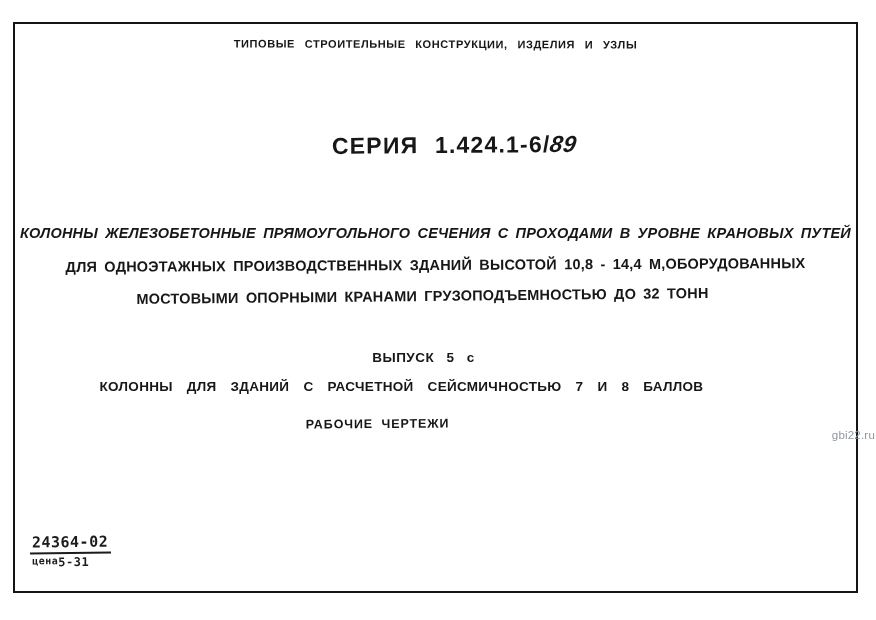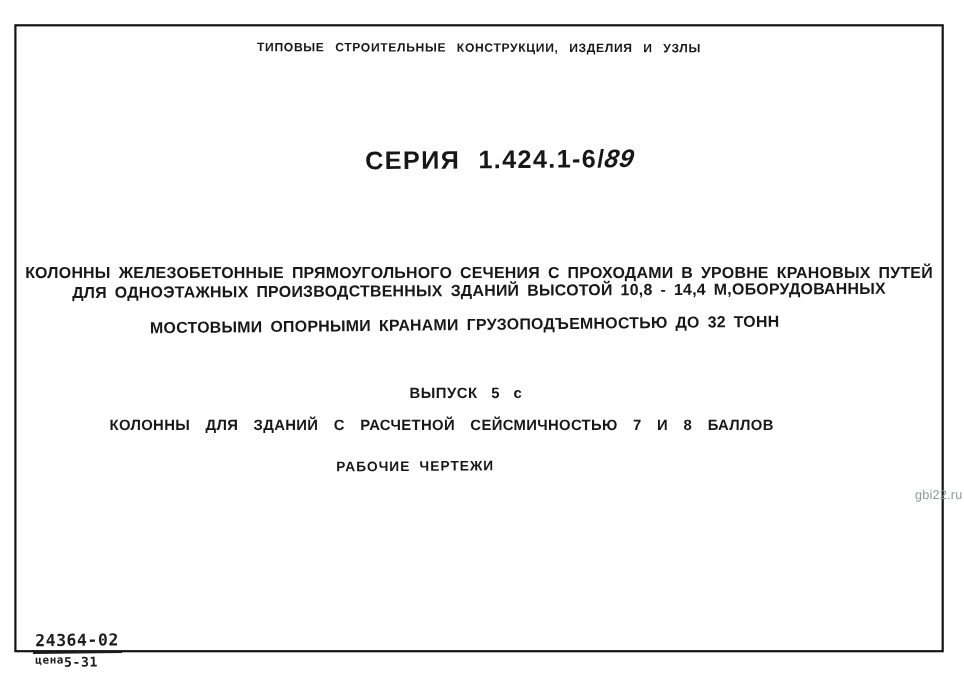--- a/index.html
+++ b/index.html
@@ -48,21 +48,21 @@
     display: inline-block;
     font-style: italic;
     transform: skewX(-10deg);
     letter-spacing: 0.5px;
   }
   .desc-line {
     font-size: 14.5px;
     letter-spacing: 0.2px;
     word-spacing: 3px;
   }
-  .desc-1 { top: 217px; }
+  .desc-1 { top: 201px; font-style: italic; }
   .desc-2 { top: 233px; transform: rotate(-0.3deg); }
   .desc-3 { top: 264px; margin-right: 26px; transform: rotate(-0.6deg); }
   .issue-line {
     top: 326px;
     font-size: 13.5px;
     letter-spacing: 0.5px;
     word-spacing: 8px;
     margin-right: 60px;
     padding-left: 36px;
   }
@@ -81,21 +81,20 @@
     margin-right: 116px;
     transform: rotate(-0.4deg);
   }
   .stamp {
     position: absolute;
     left: 15px; top: 508px;
     transform: rotate(-0.6deg);
     font-family: "DejaVu Sans Mono", monospace;
     font-weight: 700;
     color: #1c1c1c;
-    margin-top: 40px;
   }
   .stamp-number {
     font-size: 15px;
     letter-spacing: 0.5px;
     padding: 0 3px 1px 2px;
     border-bottom: 2px solid #1c1c1c;
     display: inline-block;
   }
   .stamp-price {
     display: flex;
@@ -113,21 +112,20 @@
   }
   .watermark {
     position: absolute;
     right: 0px; top: 429px;
     font-size: 11.5px;
     font-weight: 400;
     color: #8f979e;
     letter-spacing: 0.2px;
     z-index: 5;
     padding-right: 1px;
-    margin-top: 16px;
   }
 </style>
 </head>
 <body>
 
 <div class="page">
 
   <div class="frame">
 
     <div class="txt header-line">ТИПОВЫЕ СТРОИТЕЛЬНЫЕ КОНСТРУКЦИИ, ИЗДЕЛИЯ И УЗЛЫ</div>

